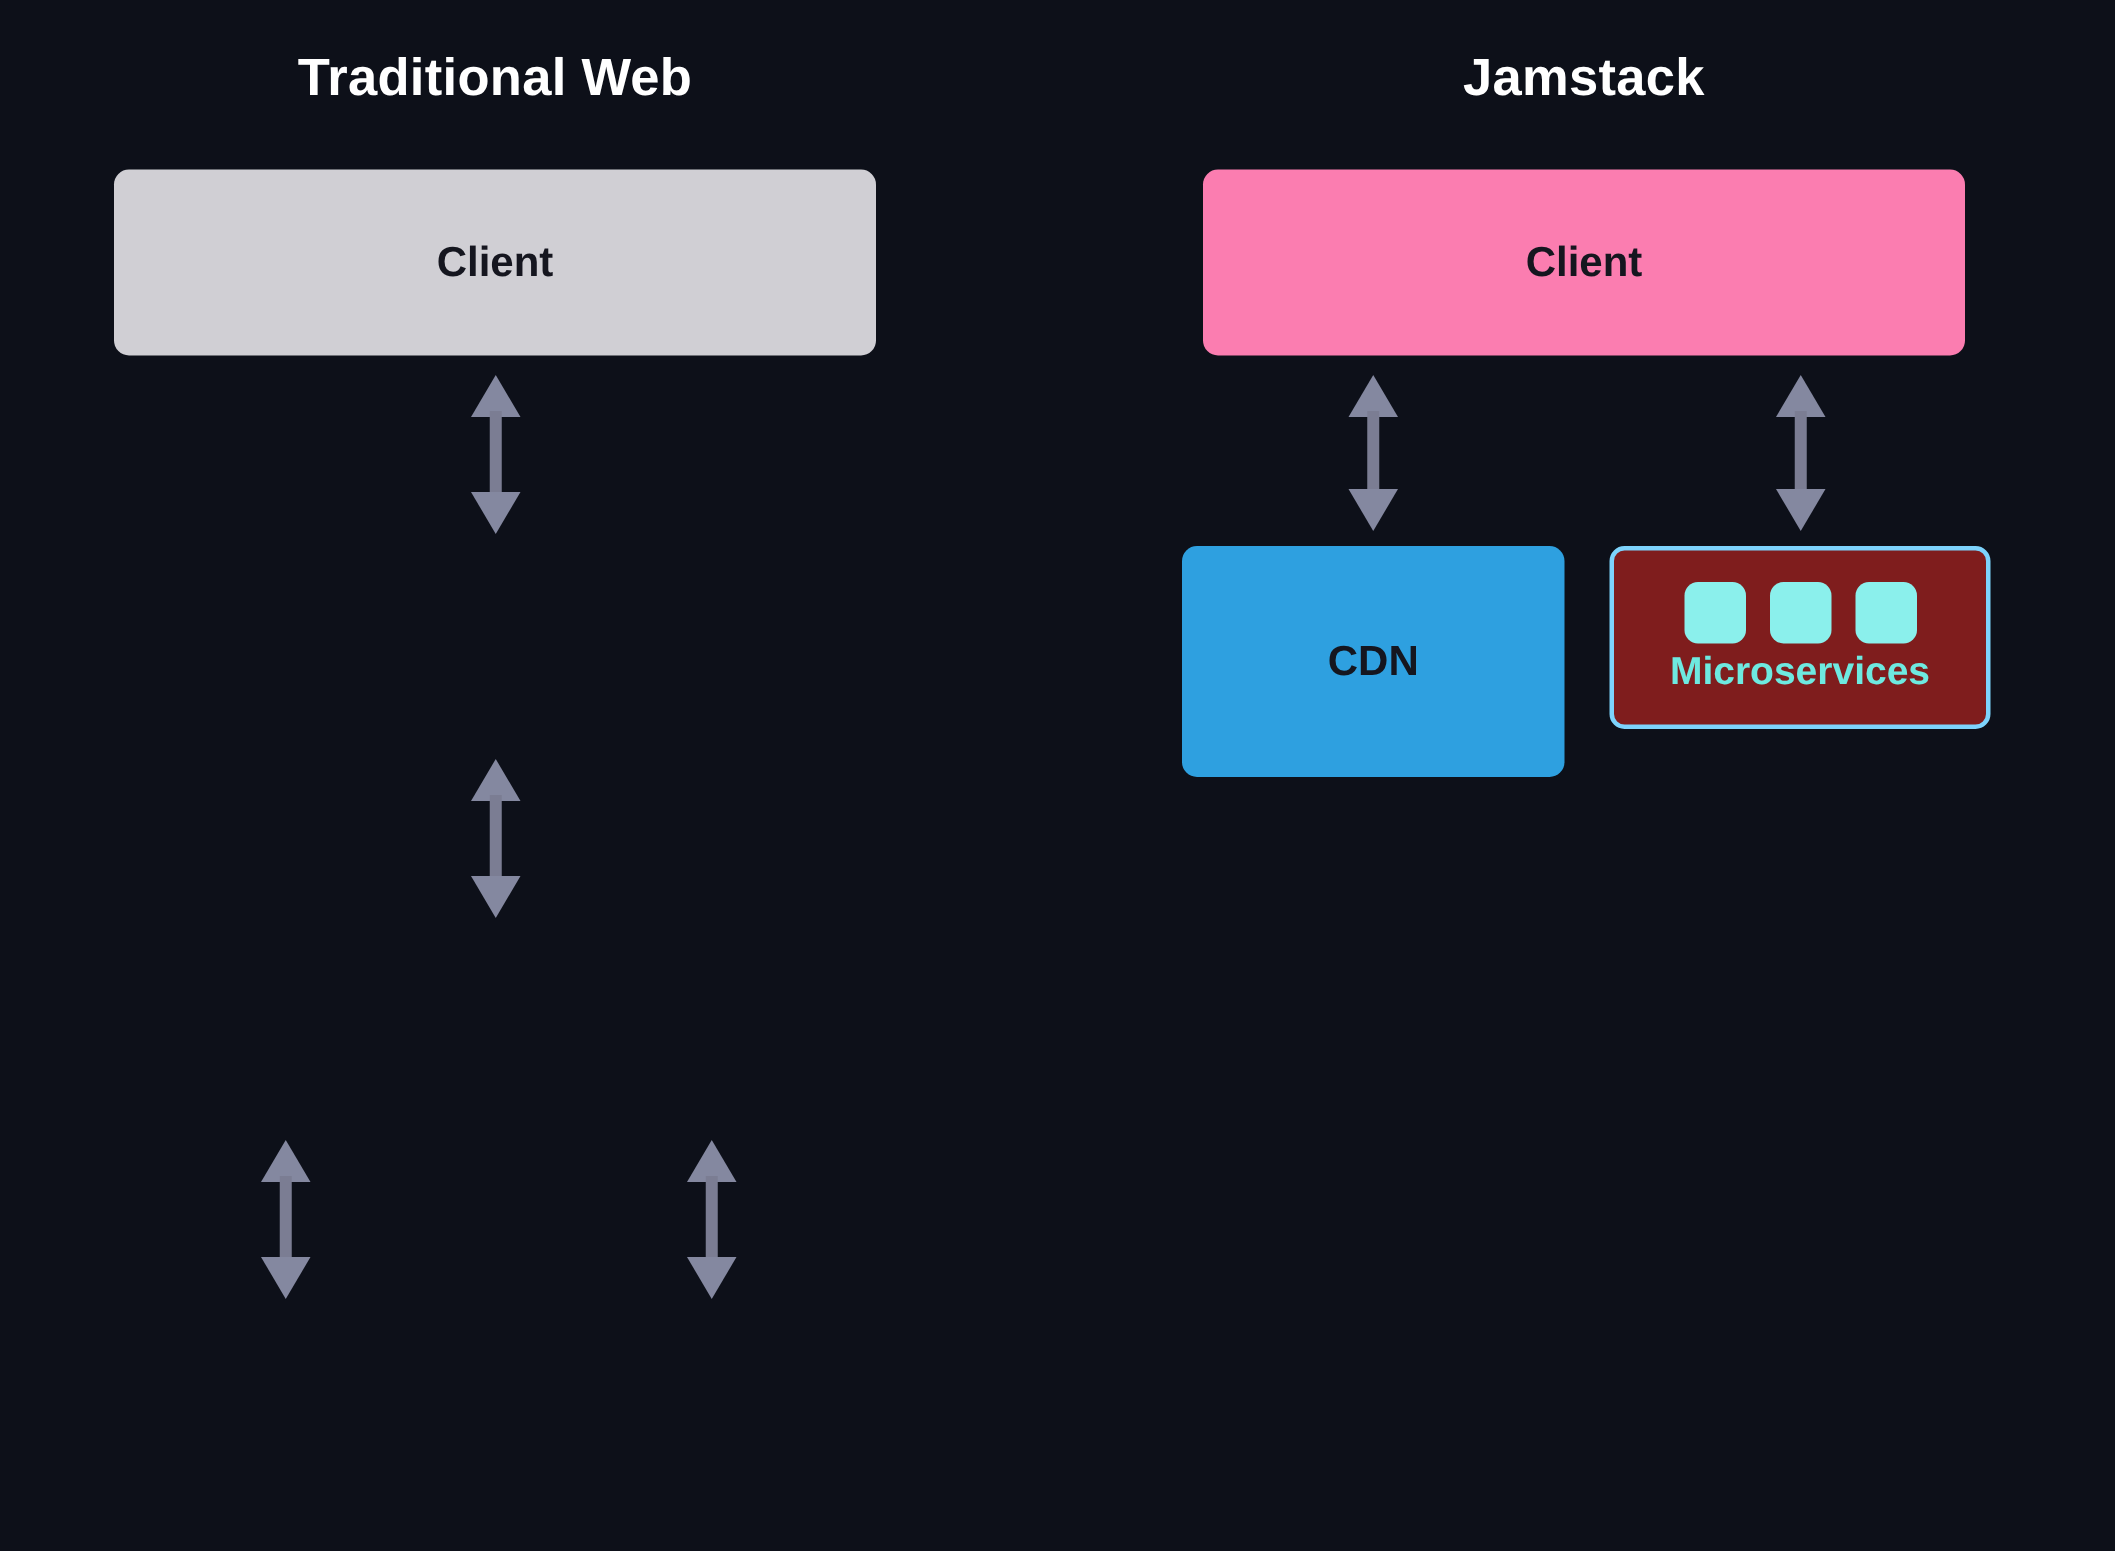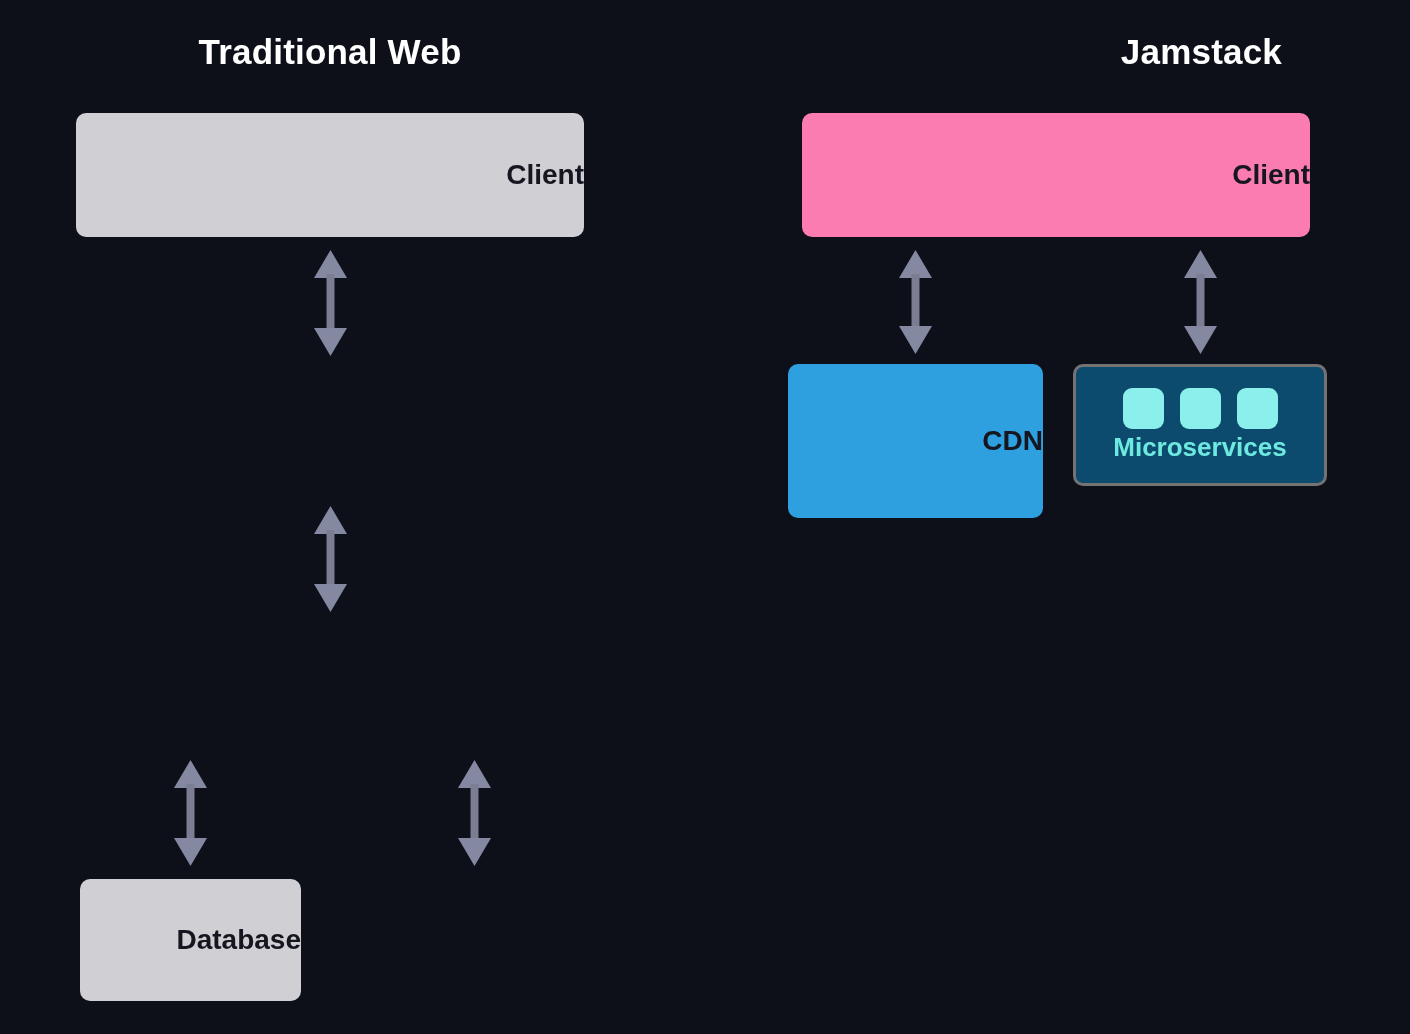--- a/index.html
+++ b/index.html
@@ -24,44 +24,44 @@
   .col-title {
     position: absolute;
     font-size: 35px;
     font-weight: bold;
     color: #ffffff;
     text-align: center;
     letter-spacing: 0.2px;
     white-space: nowrap;
   }
   #title-traditional { left: 76px;  top: 32px; width: 508px; }
-  #title-jamstack    { left: 774px; top: 32px; width: 508px; text-align: right; }
+  #title-jamstack    { left: 802px; top: 32px; width: 508px; }
 
   
   .node {
     position: absolute;
     border-radius: 10px;
     display: flex;
     align-items: center;
-    justify-content: flex-end;
+    justify-content: center;
     box-sizing: border-box;
   }
   .node-label {
     font-size: 28px;
     font-weight: bold;
     color: #15161f;
     text-align: center;
     line-height: 1.1;
   }
   .node.gray  { background: #d0cfd4; }
   .node.pink  { background: #fb7db0; }
   .node.blue  { background: #2ea0e0; }
   .node.outline-teal {
-    background: #0c4a6e;
-    border: 3px solid #737373;
+    background: #7f1d1d;
+    border: 3px solid #7dd3fc;
   }
   .node.outline-teal .node-label {
     color: #6ee9e0;
     font-size: 26px;
   }
 
   
   #node-client-trad   { left: 76px; top: 113px; width: 508px; height: 124px; }
   #node-web-server    { left: 76px; top: 371px; width: 508px; height: 124px; }
   #node-app-server    { left: 78px; top: 625px; width: 508px; height: 124px; }
@@ -105,23 +105,20 @@
   <div class="col-title" id="title-traditional">Traditional Web</div>
 
   <div class="col-title" id="title-jamstack">Jamstack</div>
 
   <div class="node gray" id="node-client-trad">
     <span class="node-label">Client</span>
   </div>
 
 
 
-  <div class="node gray" id="node-database">
-    <span class="node-label">Database</span>
-  </div>
 
 
   <div class="arrow-v" style="left:310px; top:250px;">
     <svg width="41" height="106" viewBox="0 0 41 106">
       <polygon points="20.5,0 37,28 4,28" fill="#8488a0"></polygon>
       <rect x="16.5" y="24" width="8" height="58" fill="#7b7d93"></rect>
       <polygon points="20.5,106 37,78 4,78" fill="#8488a0"></polygon>
     </svg>
   </div>
 

